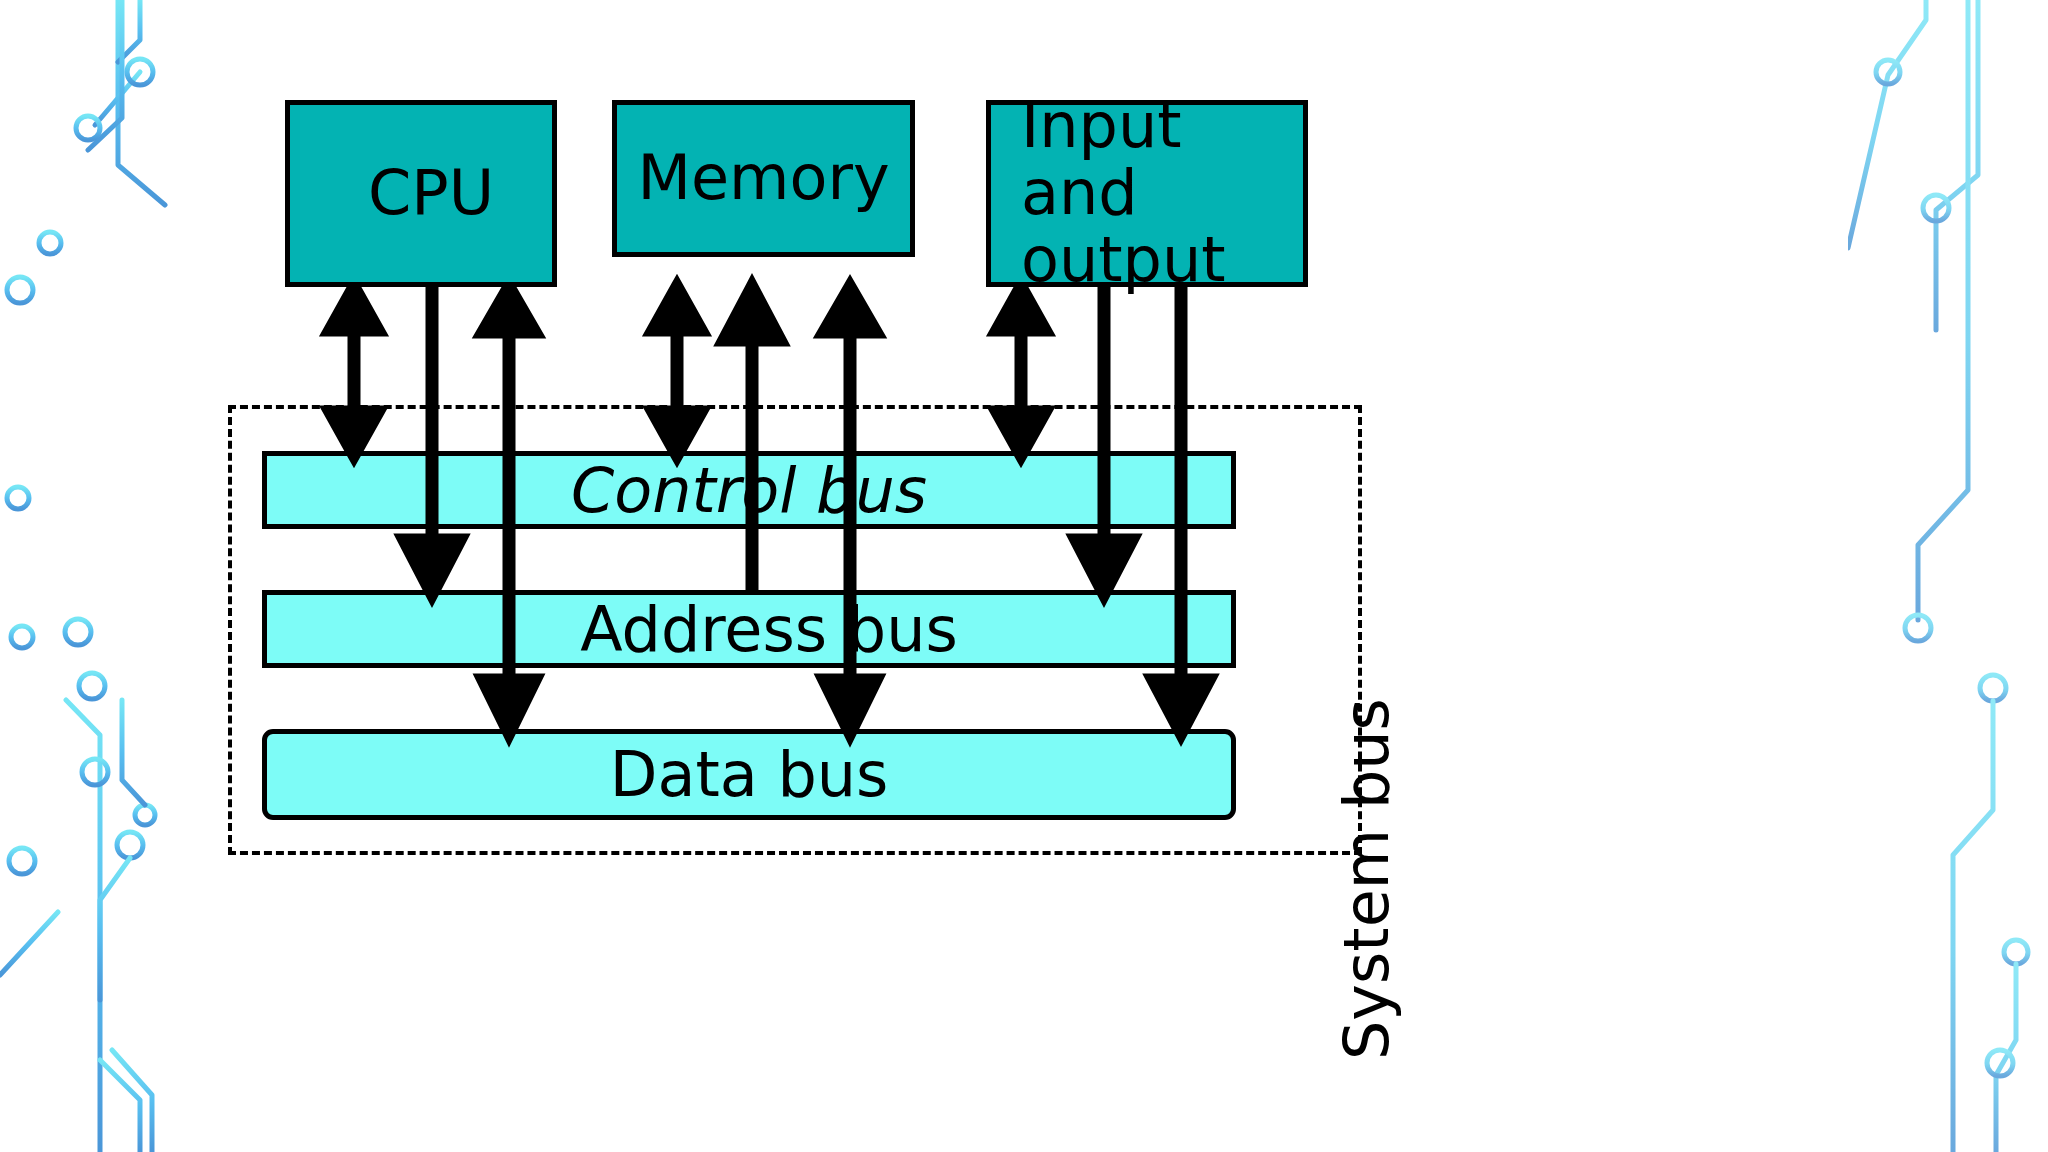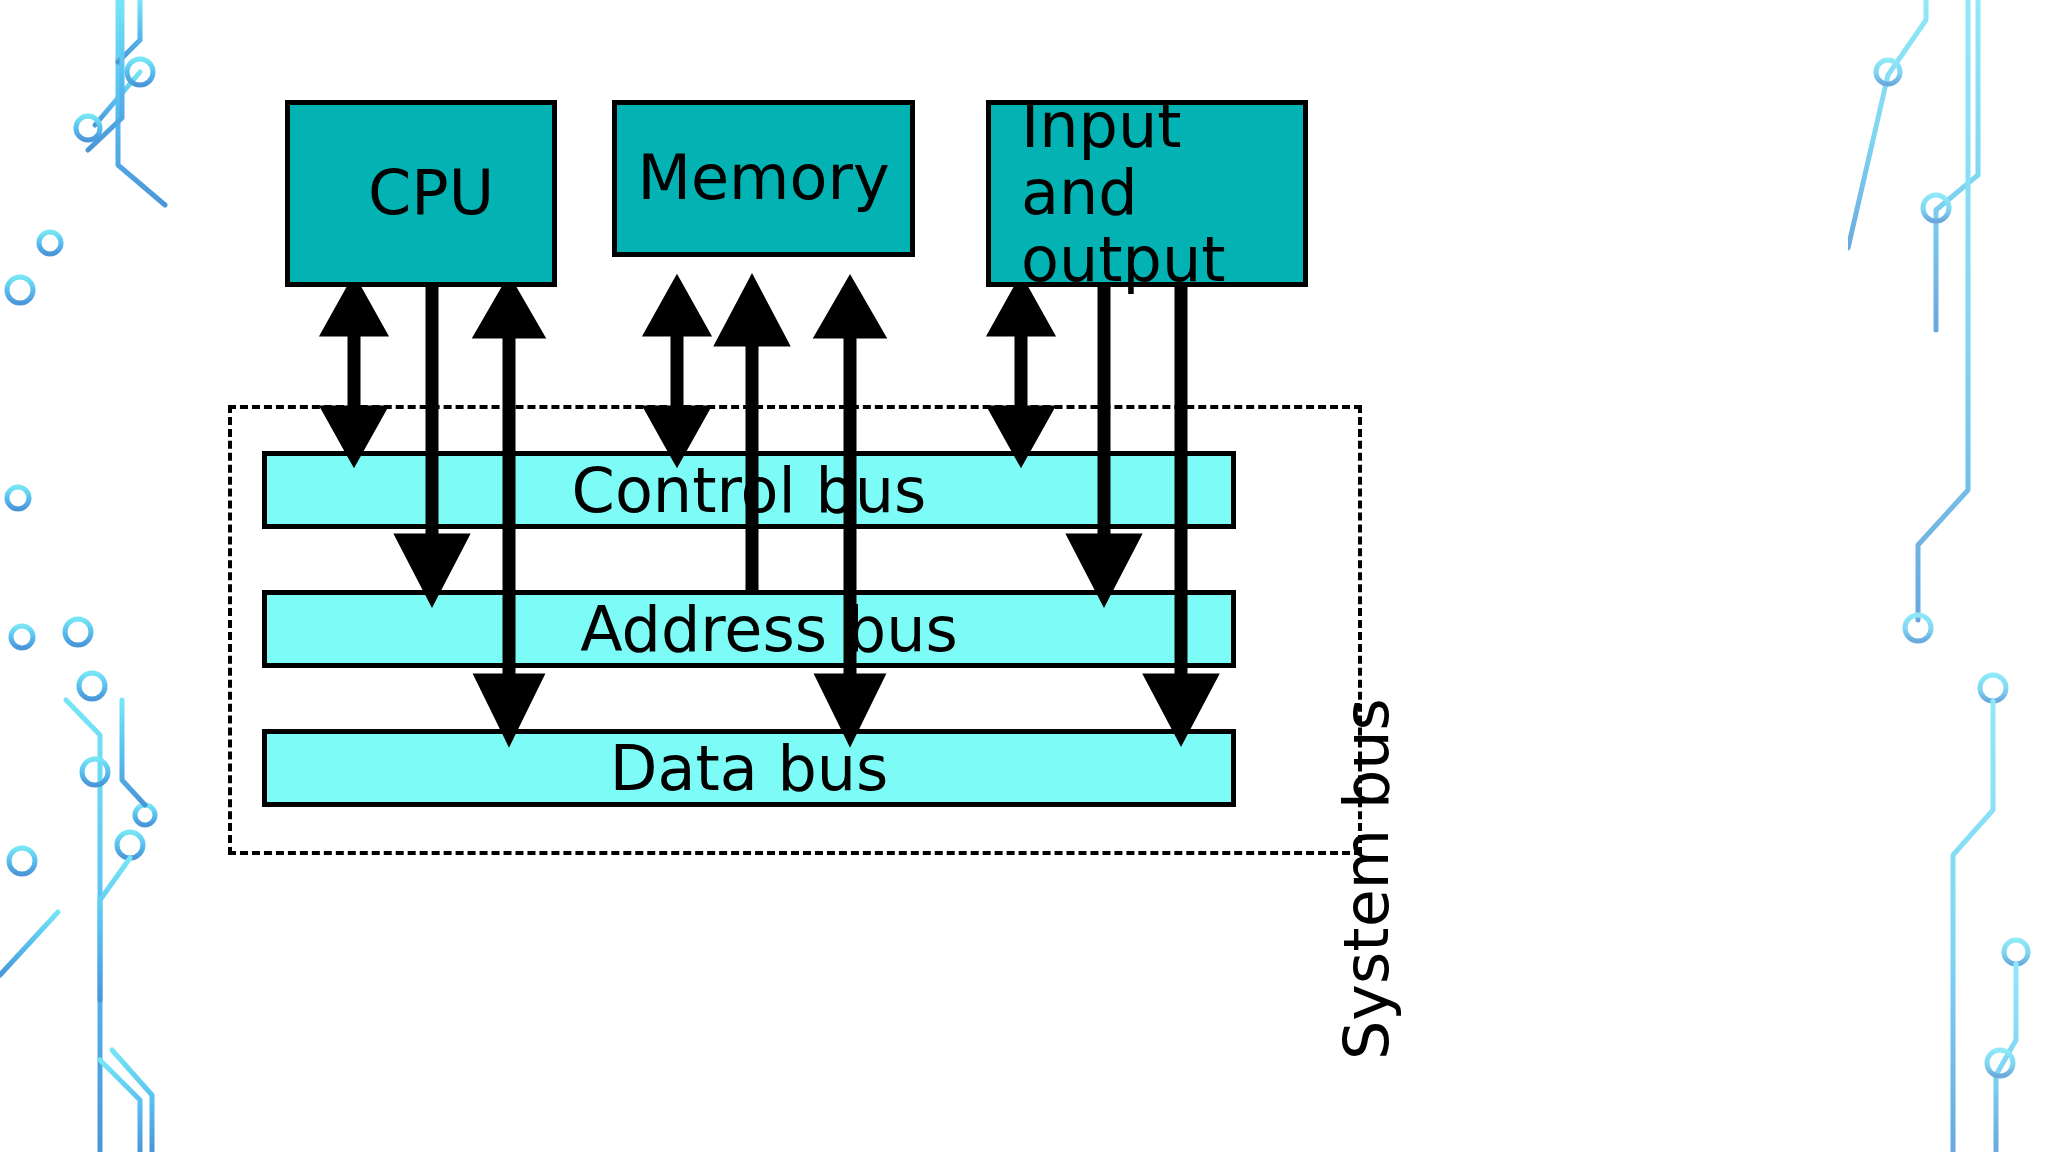--- a/index.html
+++ b/index.html
@@ -137,29 +137,29 @@
       <path d="M152 1076 L152 1152"></path>
     </g>
   </svg>
 
   <div class="diagram">
 
     <div class="sysbus-frame" style="left:228px;top:405px;width:1134px;height:450px;"></div>
 
     <div class="sysbus-label" style="left:1330px;top:1060px;">System bus</div>
 
-    <div class="bus-bar" style="left:262px;top:451px;width:974px;height:78px;">
+    <div class="bus-bar" style="left:262px;top:451px;width:974px;height:78px;font-style:italic;">
       <span class="bus-label">Control bus</span>
     </div>
 
     <div class="bus-bar" style="left:262px;top:590px;width:974px;height:78px;padding-left:40px;">
       <span class="bus-label">Address bus</span>
     </div>
 
-    <div class="bus-bar" style="left:262px;top:729px;width:974px;height:78px;">
+    <div class="bus-bar" style="left:262px;top:729px;width:974px;height:91px;border-radius:11px;">
       <span class="bus-label">Data bus</span>
     </div>
 
     <svg class="arrows" viewBox="0 0 2048 1152">
       <g stroke="#000" stroke-width="13" fill="#000">
 
         <g>
           <line x1="354" y1="320" x2="354" y2="424"></line>
           <polygon points="354,287 330,330 378,330"></polygon>
           <polygon points="354,455 330,412 378,412"></polygon>

